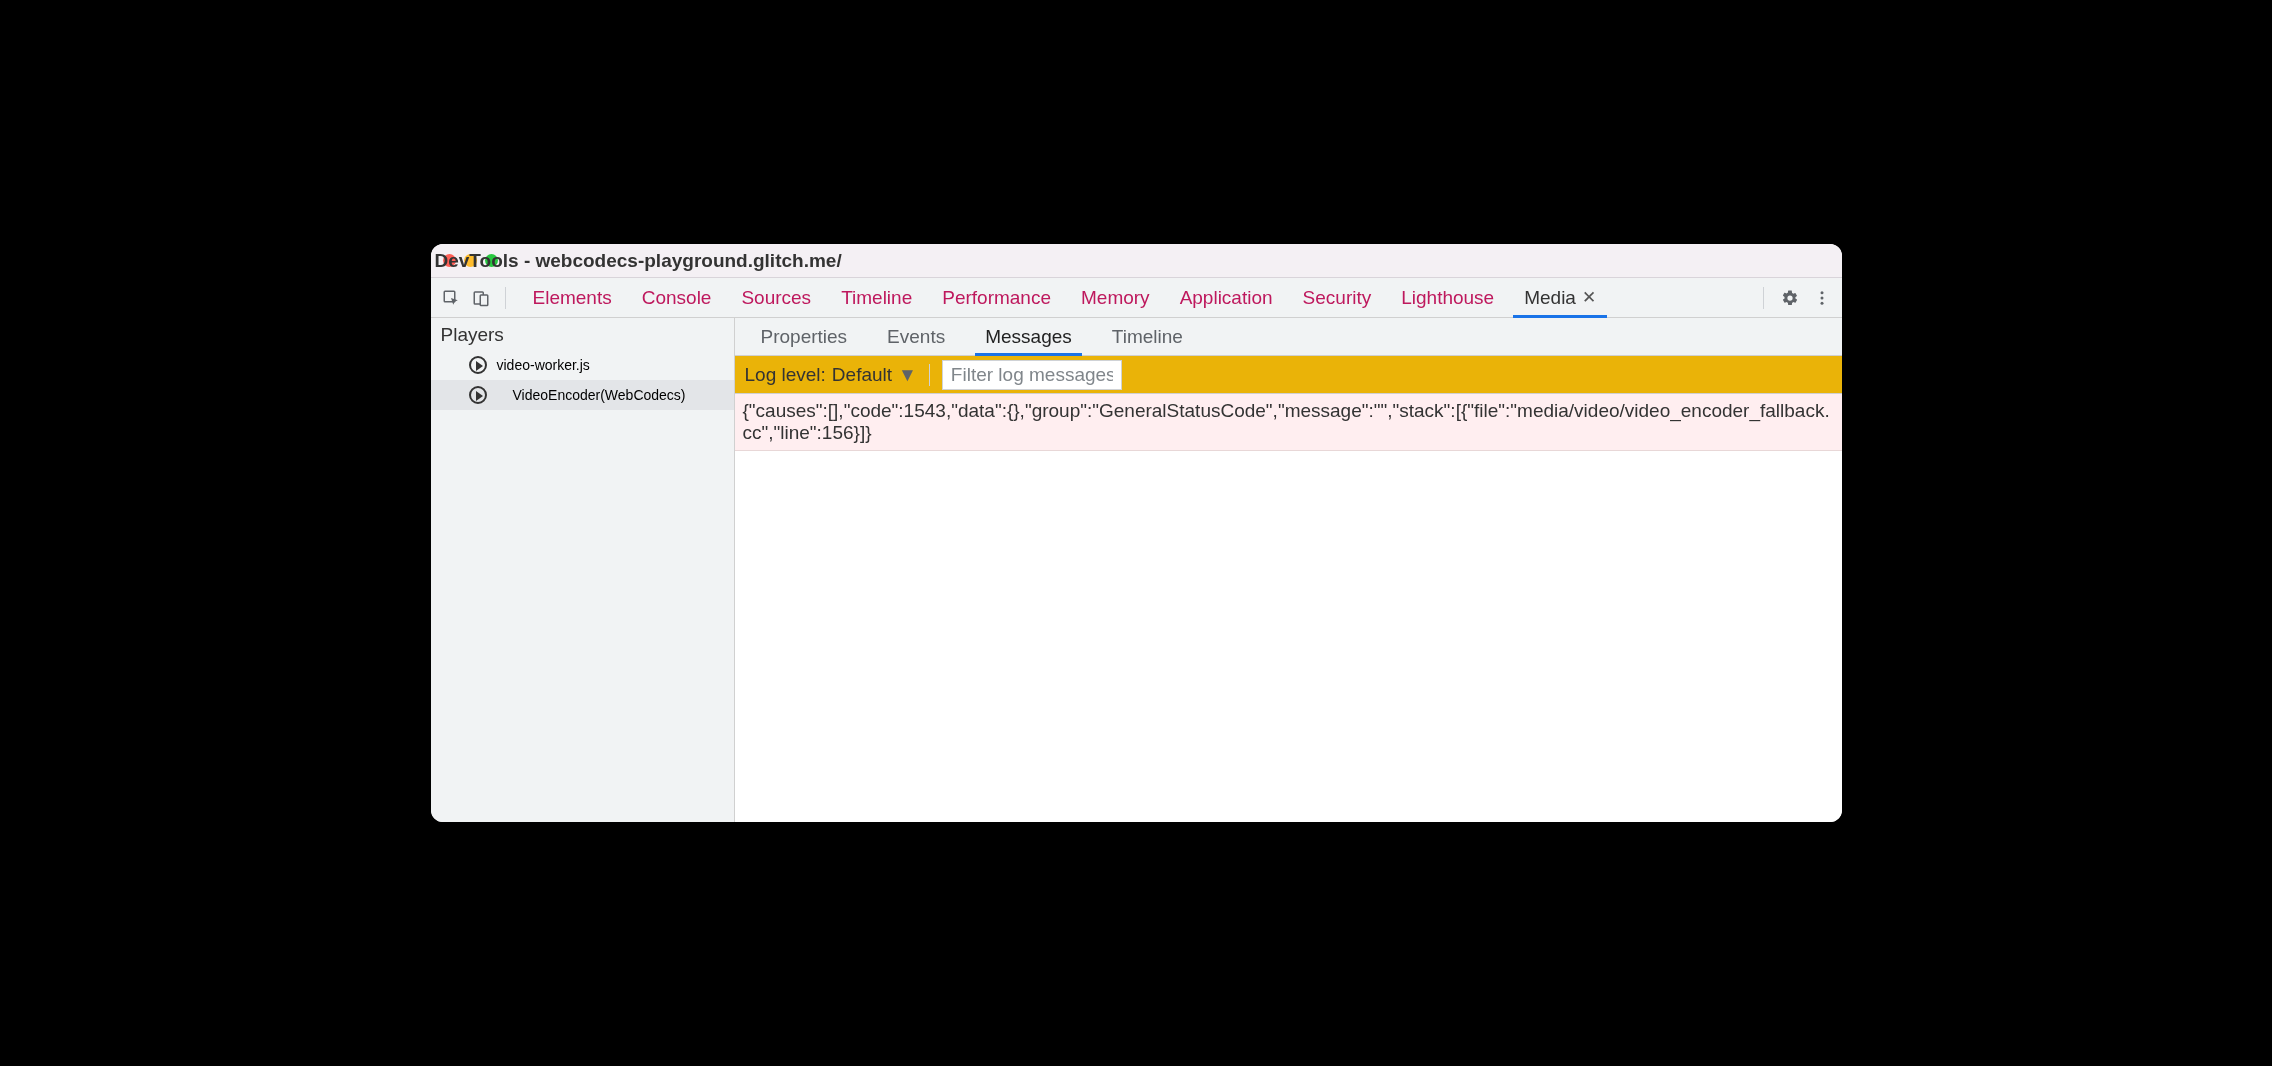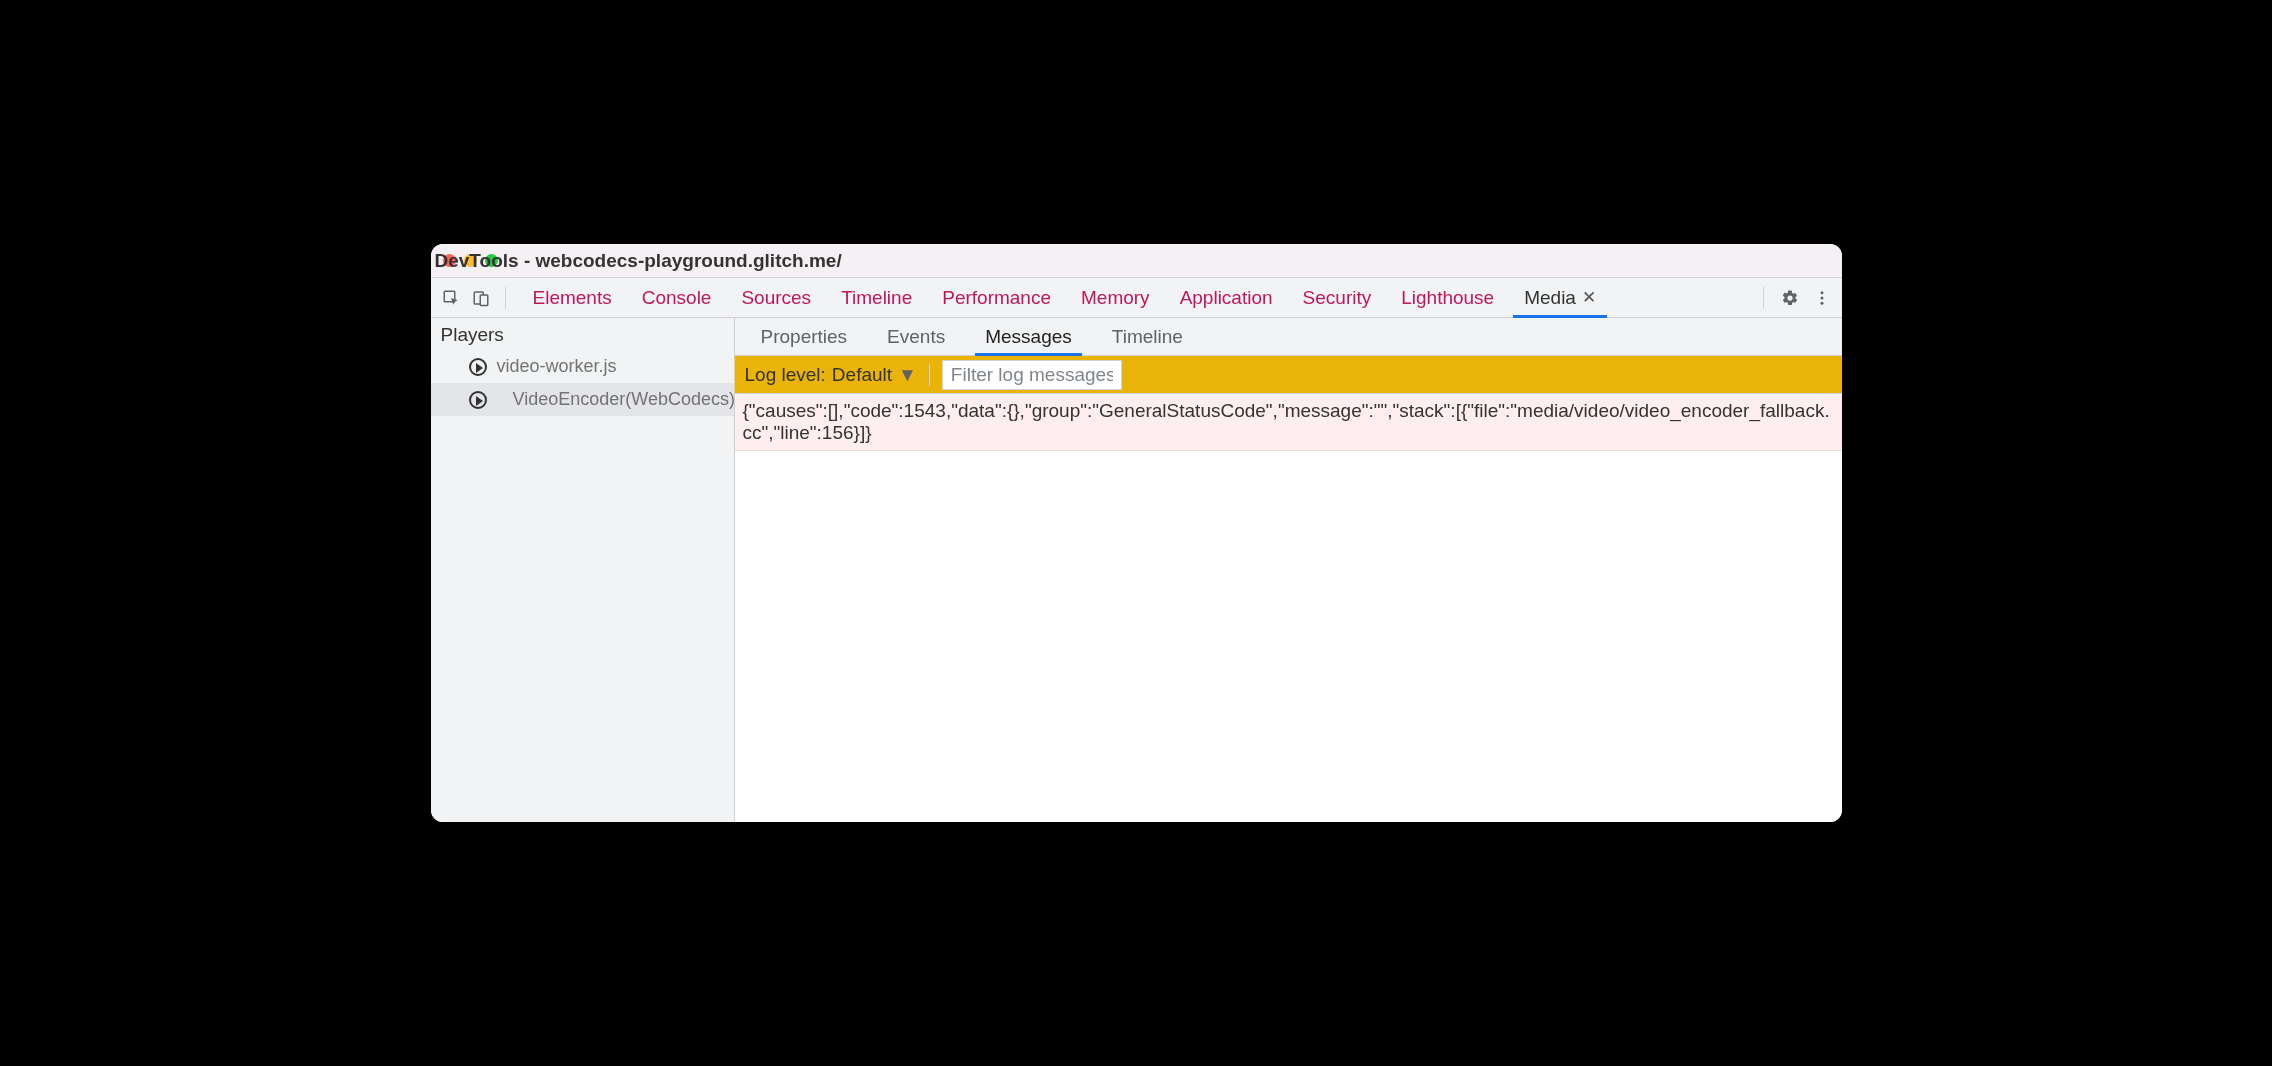--- a/index.html
+++ b/index.html
@@ -103,21 +103,21 @@
       display:flex; flex-direction:column;
       overflow:hidden;
     }
     .section-title {
       padding: 6px 10px 4px 10px;
       color:#333; font-size:19px;
     }
     .player {
       display:flex; align-items:center; gap:10px;
       padding: 6px 10px 6px 38px;
-      color:#737373; font-size:18px;
+      color:#000000; font-size:14px;
     }
     .player.selected { background:#e3e5e8;gap:26px; }
     .play-icon {
       width:18px; height:18px; border:2px solid #333; border-radius:50%;
       position:relative; flex:0 0 auto;
     }
     .play-icon::after {
       content:""; position:absolute; left:5px; top:3px;
       border-left: 7px solid #333;
       border-top: 5px solid transparent;

